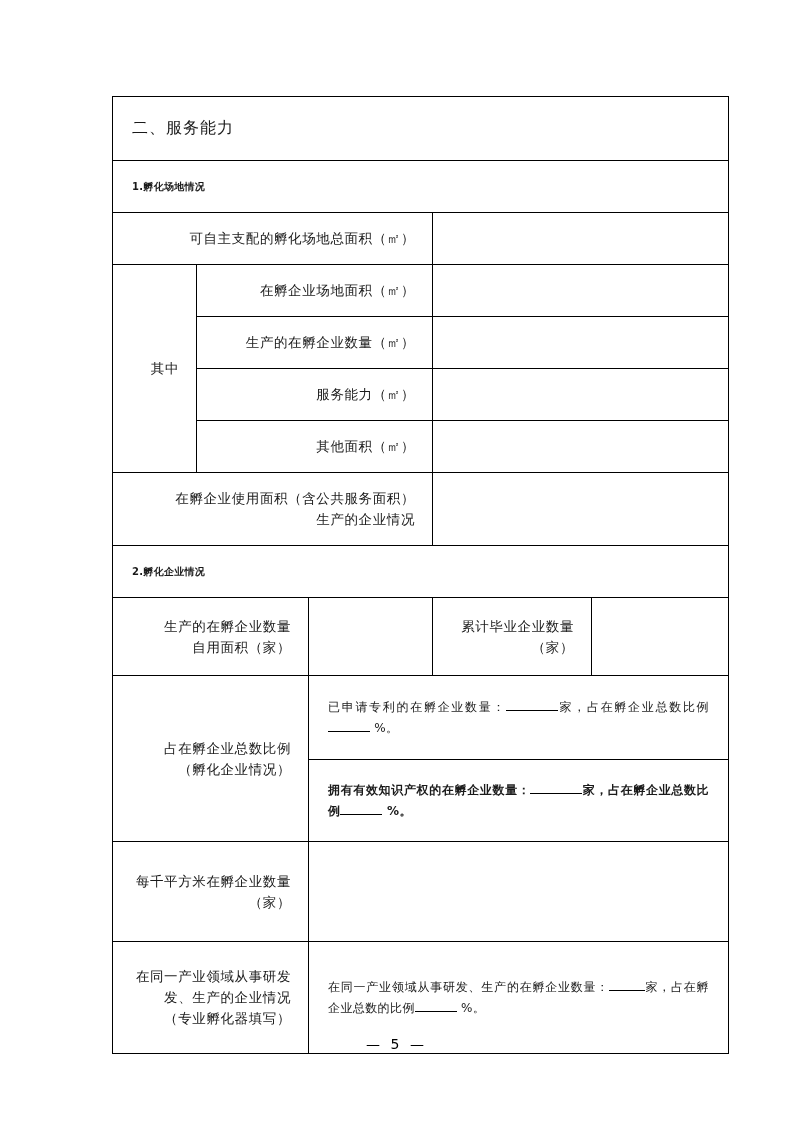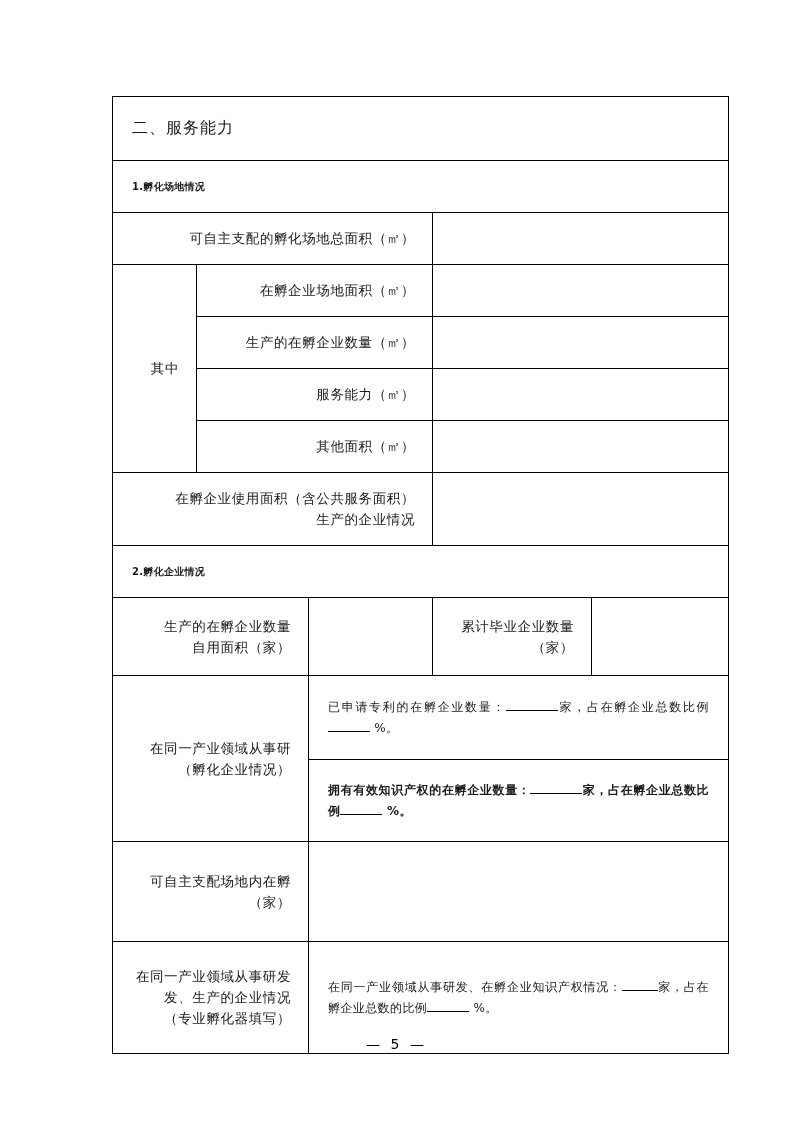--- a/index.html
+++ b/index.html
@@ -216,21 +216,21 @@
           </div>
         </td>
         <td class="value-cell">
           <div class="cell">&nbsp;</div>
         </td>
       </tr>
 
       <tr style="height: 84px;">
         <td rowspan="2" colspan="2">
           <div class="cell label c-center">
-            <span>在同一产业领域从事研</span><br>
+            <span>占在孵企业总数比例</span><br>
             <span>（孵化企业情况）</span>
           </div>
         </td>
         <td colspan="4">
           <div class="cell freetext">
             <span>已申请专利的在孵企业数量：</span><span class="blank blank-wide"></span><span>家，占在孵企业总数比例</span><span class="blank blank-mid"></span>
             <span>%。</span>
           </div>
         </td>
       </tr>
@@ -240,40 +240,40 @@
           <div class="cell freetext">
             <span>拥有有效知识产权的在孵企业数量：</span><span class="blank blank-wide"></span><span>家，占在孵企业总数比例</span><span class="blank blank-mid"></span>
             <span>%。</span>
           </div>
         </td>
       </tr>
 
       <tr style="height: 100px;">
         <td colspan="2">
           <div class="cell label c-center">
-            <span>可自主支配场地内在孵</span><br>
+            <span>每千平方米在孵企业数量</span><br>
             <span>（家）</span>
           </div>
         </td>
         <td colspan="4" class="value-cell">
           <div class="cell">&nbsp;</div>
         </td>
       </tr>
 
       <tr style="height: 112px;">
         <td colspan="2">
           <div class="cell label c-center">
             <span>在同一产业领域从事研发</span><br>
             <span>发、生产的企业情况</span><br>
             <span>（专业孵化器填写）</span>
           </div>
         </td>
         <td colspan="4">
           <div class="cell freetext">
-            <span>在同一产业领域从事研发、在孵企业知识产权情况：</span><span class="blank blank-narrow"></span><span>家，占在孵企业总数的比例</span><span class="blank blank-mid"></span>
+            <span>在同一产业领域从事研发、生产的在孵企业数量：</span><span class="blank blank-narrow"></span><span>家，占在孵企业总数的比例</span><span class="blank blank-mid"></span>
             <span>%。</span>
           </div>
         </td>
       </tr>
 
     </tbody>
   </table>
 
   <div class="page-number">— 5 —</div>
 

